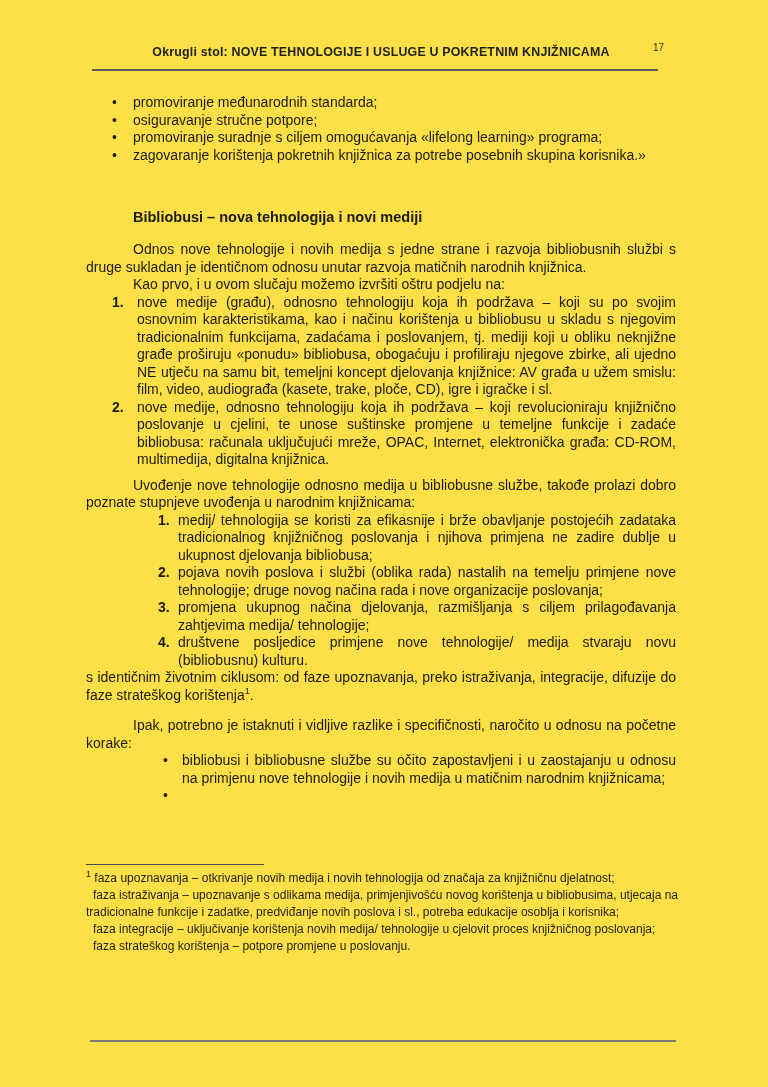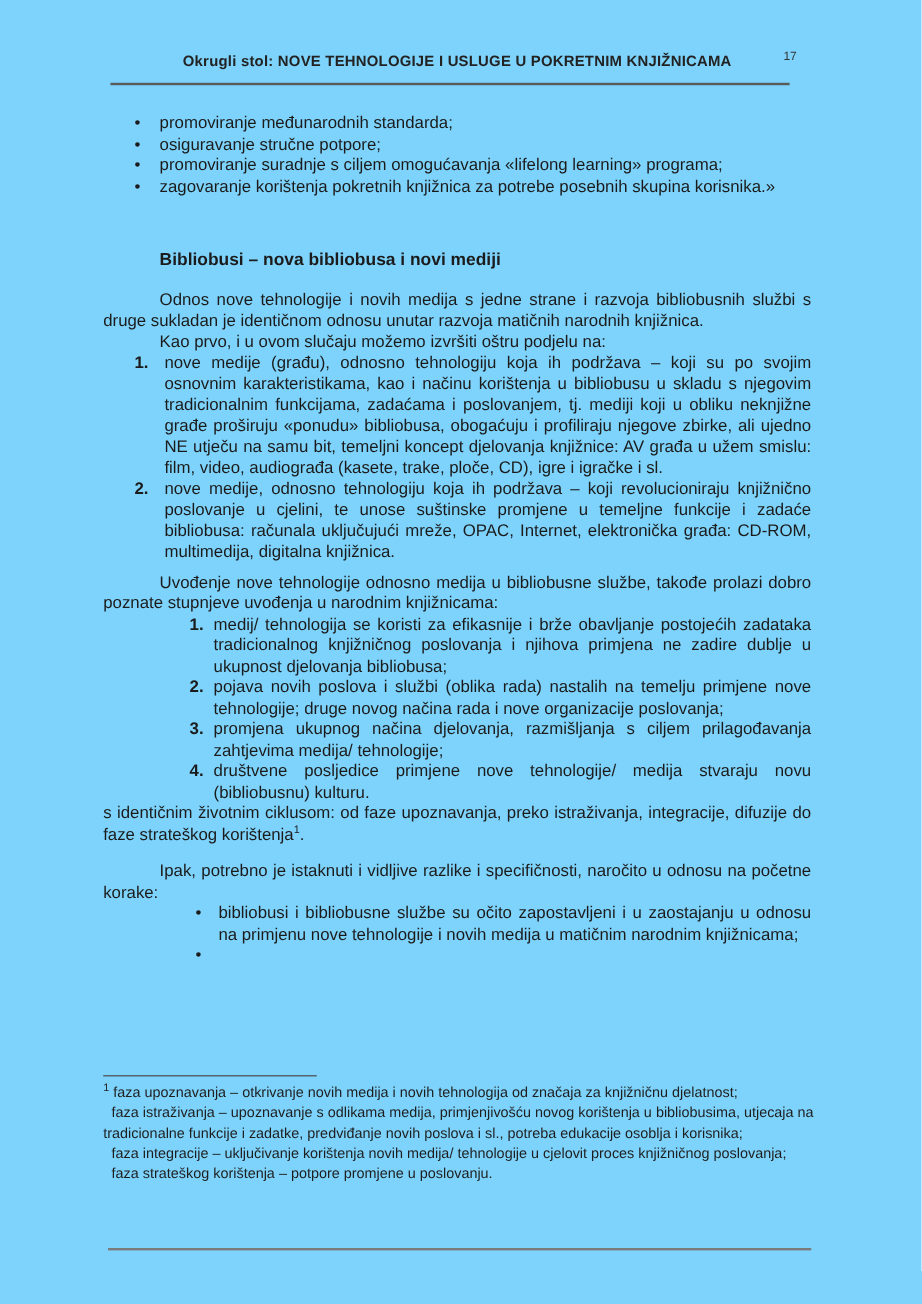--- a/index.html
+++ b/index.html
@@ -1,20 +1,20 @@
 <!DOCTYPE html>
 <html><head>
 <meta charset="utf-8">
 <style>
   * { margin:0; padding:0; box-sizing:border-box; }
   html,body { background:#ffffff; }
   .page {
     position:relative;
     width:768px; height:1087px;
-    background:#7dd3fc;
+    background:#fde047;
     color:#1b1b1b;
     font-family:"Liberation Sans", sans-serif;
     overflow:hidden;
   }
   .content {
     position:absolute;
     left:86px; top:0;
     width:590px;
   }
   
@@ -100,21 +100,21 @@
     position:absolute; left:77px; top:0;
     font-size:14px;
   }
 
   ol, ul { list-style:none; }
   sup { font-size:9px; vertical-align:super; line-height:0; }
 
   
   .footnote {
     position:absolute;
-    left:86px; top:896px;
+    left:86px; top:864px;
     width:592px;
     font-size:12px;
     line-height:17px;
     color:#1e1e1e;
   }
   .footnote-rule {
     width:178px;
     border-bottom:1.5px solid #4a4a4a;
     margin-bottom:5px;
   }
@@ -152,21 +152,21 @@
       <li>
         <span class="bullet-dot">•</span>
         <span>promoviranje suradnje s ciljem omogućavanja «lifelong learning» programa;</span>
       </li>
       <li>
         <span class="bullet-dot">•</span>
         <span>zagovaranje korištenja pokretnih knjižnica za potrebe posebnih skupina korisnika.»</span>
       </li>
     </ul>
 
-    <h2 class="section-heading">Bibliobusi – nova bibliobusa i novi mediji</h2>
+    <h2 class="section-heading">Bibliobusi – nova tehnologija i novi mediji</h2>
 
     <p class="body-text para mt-blank">Odnos nove tehnologije i novih medija s jedne strane i razvoja bibliobusnih službi s druge sukladan je identičnom odnosu unutar razvoja matičnih narodnih knjižnica.</p>
     <p class="body-text para">Kao prvo, i u ovom slučaju možemo izvršiti oštru podjelu na:</p>
 
     <ol class="body-text num-list-1">
       <li>
         <span class="num">1.</span>
         <span class="txt">nove medije (građu), odnosno tehnologiju koja ih podržava – koji su po svojim osnovnim karakteristikama, kao i načinu korištenja u bibliobusu u skladu s njegovim tradicionalnim funkcijama, zadaćama i poslovanjem, tj. mediji koji u obliku neknjižne građe proširuju «ponudu» bibliobusa, obogaćuju i profiliraju njegove zbirke, ali ujedno NE utječu na samu bit, temeljni koncept djelovanja knjižnice: AV građa u užem smislu: film, video, audiograđa (kasete, trake, ploče, CD), igre i igračke i sl.</span>
       </li>
       <li>

